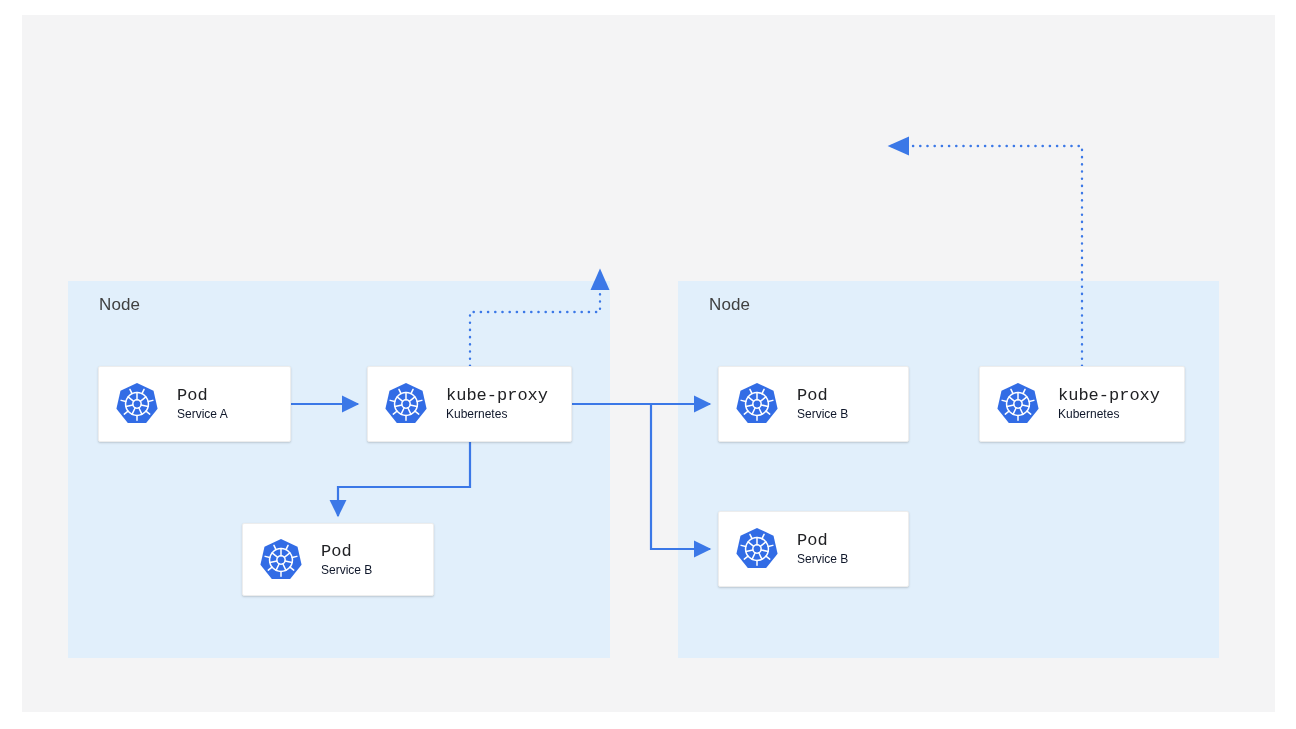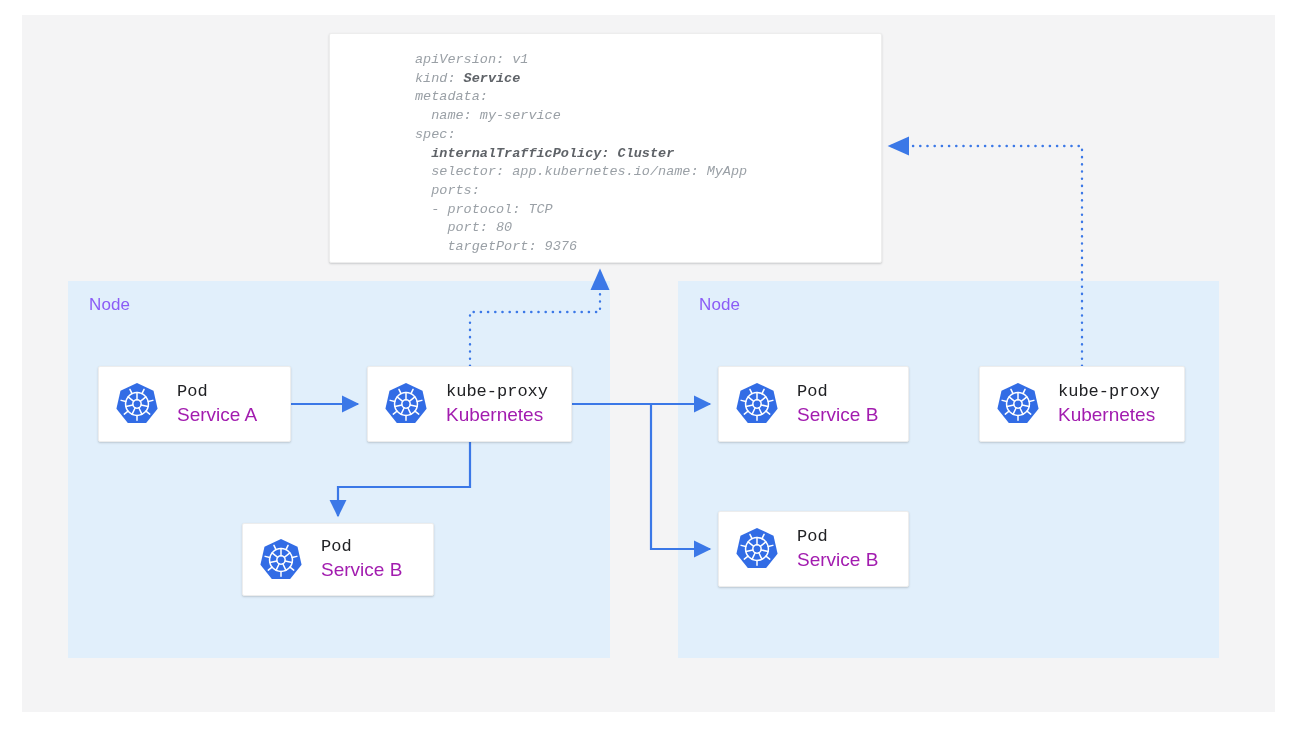--- a/index.html
+++ b/index.html
@@ -29,24 +29,24 @@
   }
   
   .node {
     position: absolute;
     background: #e1effb;
   }
   .node-left  { left: 68px;  top: 281px; width: 542px; height: 377px; }
   .node-right { left: 678px; top: 281px; width: 541px; height: 377px; }
   .node-label {
     position: absolute;
-    left: 21px;
+    left: 31px;
     top: 14px;
     font-size: 17px;
-    color: #8b5cf6;
+    color: #404040;
     letter-spacing: .1px;
   }
   
   .card {
     position: absolute;
     background: #ffffff;
     border: 1px solid #ededed;
     border-radius: 2px;
     box-shadow: 0 1px 2px rgba(60,64,67,.22);
     display: flex;
@@ -66,22 +66,22 @@
     justify-content: center;
     line-height: 1.28;
   }
   .card .title {
     font-size: 17px;
     color: #202124;
     white-space: nowrap;
     font-family: Liberation Mono, monospace;
   }
   .card .sub {
-    font-size: 19px;
-    color: #a21caf;
+    font-size: 12px;
+    color: #0f172a;
     white-space: nowrap;
   }
   
   #pod-a        { left: 98px;  top: 366px; width: 193px; height: 76px; }
   #kube-left    { left: 367px; top: 366px; width: 205px; height: 76px; }
   #pod-b-left   { left: 242px; top: 523px; width: 192px; height: 73px; }
   #pod-b-r1     { left: 718px; top: 366px; width: 191px; height: 76px; }
   #pod-b-r2     { left: 718px; top: 511px; width: 191px; height: 76px; }
   #kube-right   { left: 979px; top: 366px; width: 206px; height: 76px; }
 
@@ -153,33 +153,20 @@
     <path d="M470,442 L470,487 L338,487 L338,516" fill="none" stroke="#3b78e7" stroke-width="2.2" marker-end="url(#arw)"></path>
 
     <path d="M572,404 L710,404" fill="none" stroke="#3b78e7" stroke-width="2.2" marker-end="url(#arw)"></path>
     <path d="M651,404 L651,549 L710,549" fill="none" stroke="#3b78e7" stroke-width="2.2" marker-end="url(#arw)"></path>
 
     <path d="M470,366 L470,312 L600,312 L600,271" fill="none" stroke="#3b78e7" stroke-width="2.4" stroke-linecap="round" stroke-dasharray="0.2 7" marker-end="url(#arwd)"></path>
 
     <path d="M1082,366 L1082,146 L890,146" fill="none" stroke="#3b78e7" stroke-width="2.4" stroke-linecap="round" stroke-dasharray="0.2 7" marker-end="url(#arwd)"></path>
   </svg>
 
-  <div id="yaml-card">
-    <pre id="yaml-code">apiVersion: v1
-kind: <b>Service</b>
-metadata:
-  name: my-service
-spec:
-<b>  internalTrafficPolicy: Cluster</b>
-  selector: app.kubernetes.io/name: MyApp
-  ports:
-  - protocol: TCP
-    port: 80
-    targetPort: 9376</pre>
-  </div>
 
   <div class="card" id="pod-a">
     <span class="k8s"><svg viewBox="0 0 100 100" width="100%" height="100%">
           <polygon points="50.00,2.00 87.53,20.07 96.80,60.68 70.83,93.25 29.17,93.25 3.20,60.68 12.47,20.07" fill="#326ce5"></polygon>
           <g fill="none" stroke="#ffffff" stroke-width="3.4" stroke-linecap="round">
             <circle cx="50" cy="50" r="26"></circle>
             <circle cx="50" cy="50" r="9.5"></circle>
             <line x1="50.00" y1="40.50" x2="50.00" y2="24.00"></line>
             <line x1="61.28" y1="26.57" x2="66.05" y2="16.66"></line>
             <line x1="57.43" y1="44.08" x2="70.33" y2="33.79"></line>

